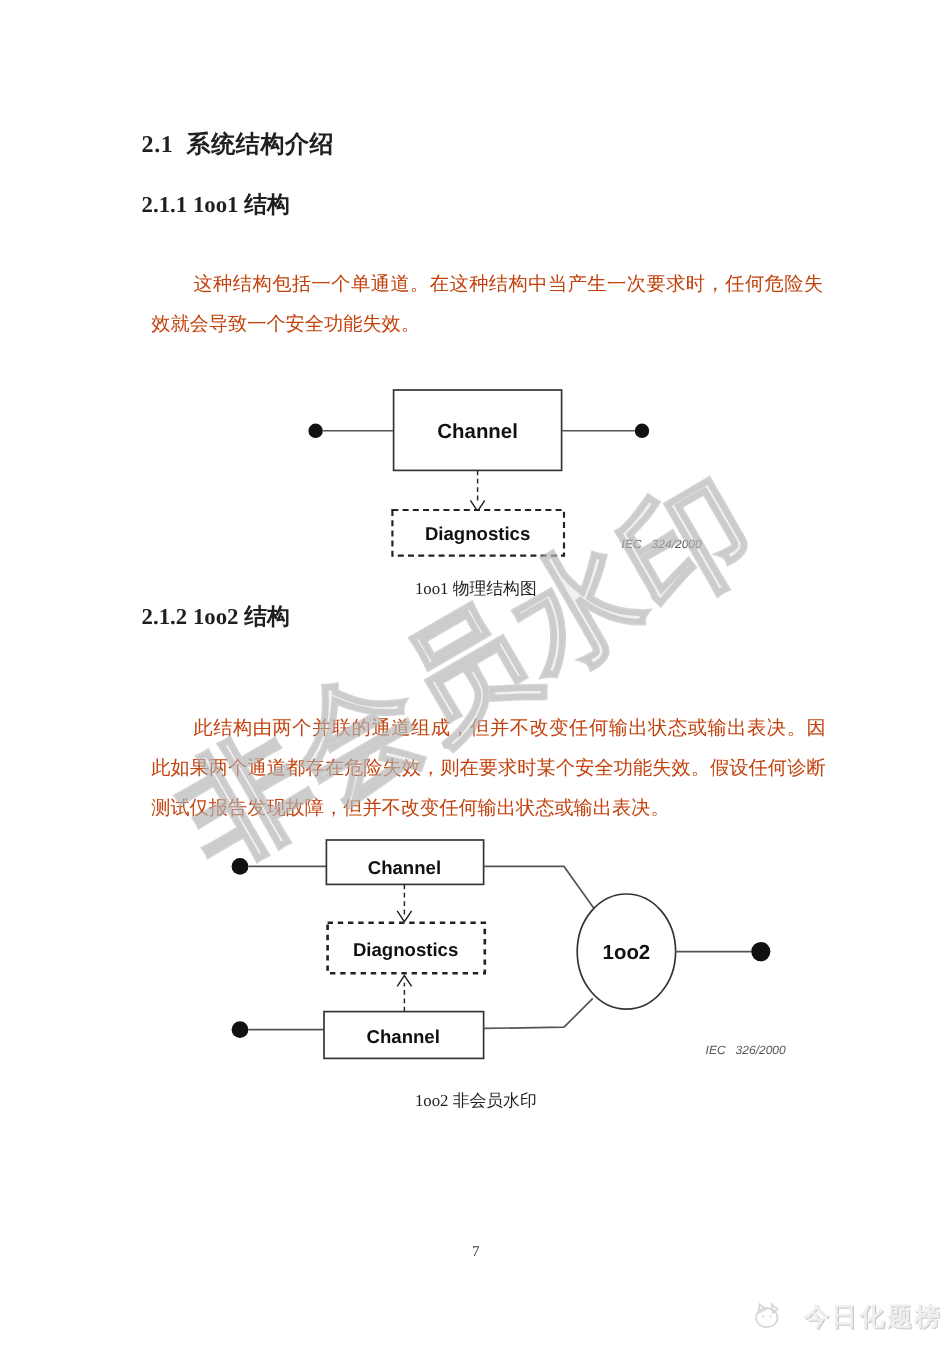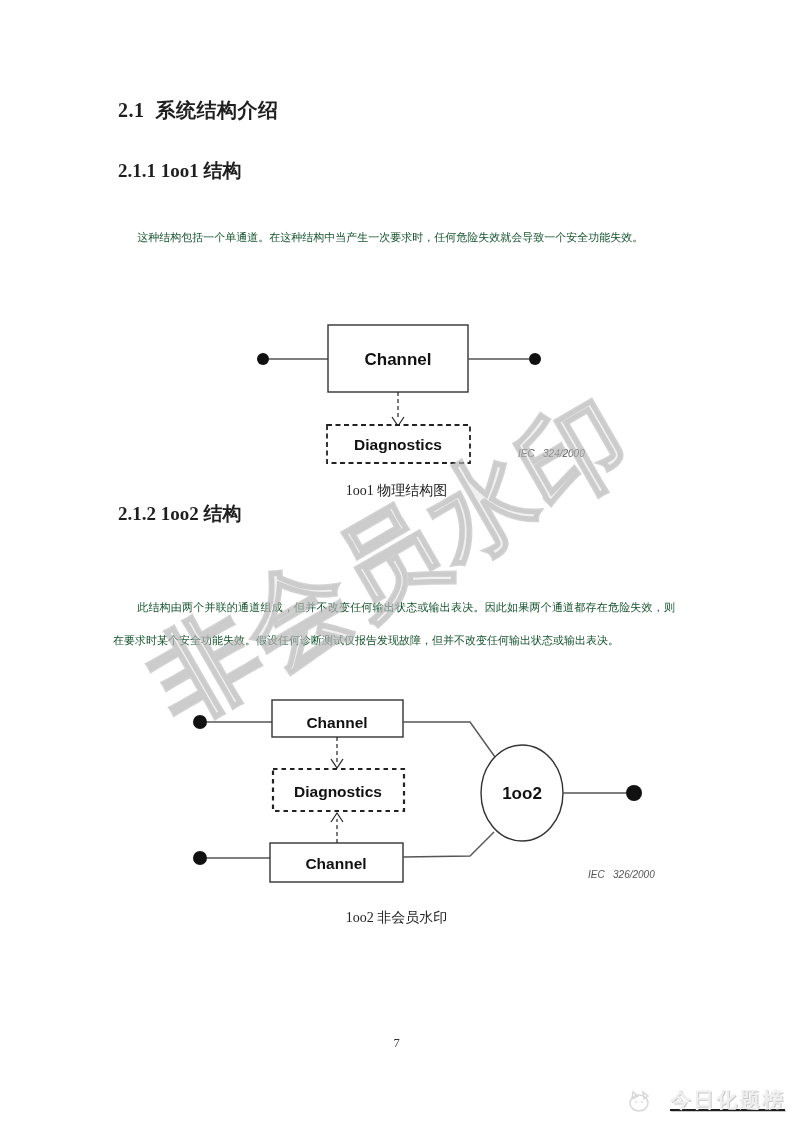--- a/index.html
+++ b/index.html
@@ -8,37 +8,37 @@
     position: relative;
     width: 793px;
     height: 1122px;
     background: #ffffff;
     overflow: hidden;
     font-family: "Liberation Serif", serif;
     color: #1f1f1f;
   }
   .abs { position: absolute; }
   .h1 {
-    left: 118px; top: 97px;
+    left: 118px; top: 107px;
     font-size: 20px; font-weight: bold;
     white-space: pre-wrap;
     letter-spacing: 0.5px;
   }
   .h2a { left: 118px; top: 158px; }
   .h2b { left: 118px; top: 501px; }
   .h2 {
     font-size: 19px; font-weight: bold;
     white-space: pre-wrap;
   }
   .para {
-    left: 113px; width: 560px;
-    font-size: 11px; line-height: 33px;
+    left: 126px; width: 560px;
+    font-size: 16px; line-height: 33px;
     text-align: justify;
     text-indent: 2.2em;
-    color: #14532d;
+    color: #c2410c;
   }
   .p1 { top: 221px; }
   .p2 { top: 591px; width: 562px; }
   .caption {
     left: 0; width: 793px;
     text-align: center;
     font-size: 14px;
     color: #222;
   }
   .cap1 { top: 482px; }
@@ -76,24 +76,23 @@
     -webkit-text-stroke: 2.5px rgba(175,175,175,0.55);
     transform: rotate(-30deg);
     pointer-events: none;
     white-space: nowrap;
     z-index: 5;
   }
   .footer-logo {
     right: 8px; top: 1080px;
     height: 34px;
     display: flex;
-    align-items: flex-end;
+    align-items: center;
     gap: 18px;
     z-index: 2;
-    text-decoration: underline;
   }
   .footer-logo-text {
     font-family: "Liberation Sans", sans-serif;
     font-weight: bold;
     font-size: 21px;
     letter-spacing: 2px;
     color: #efefef;
     text-shadow: 1px 1px 0 #c9c9c9, -1px -1px 0 #ffffff;
   }
 </style>

